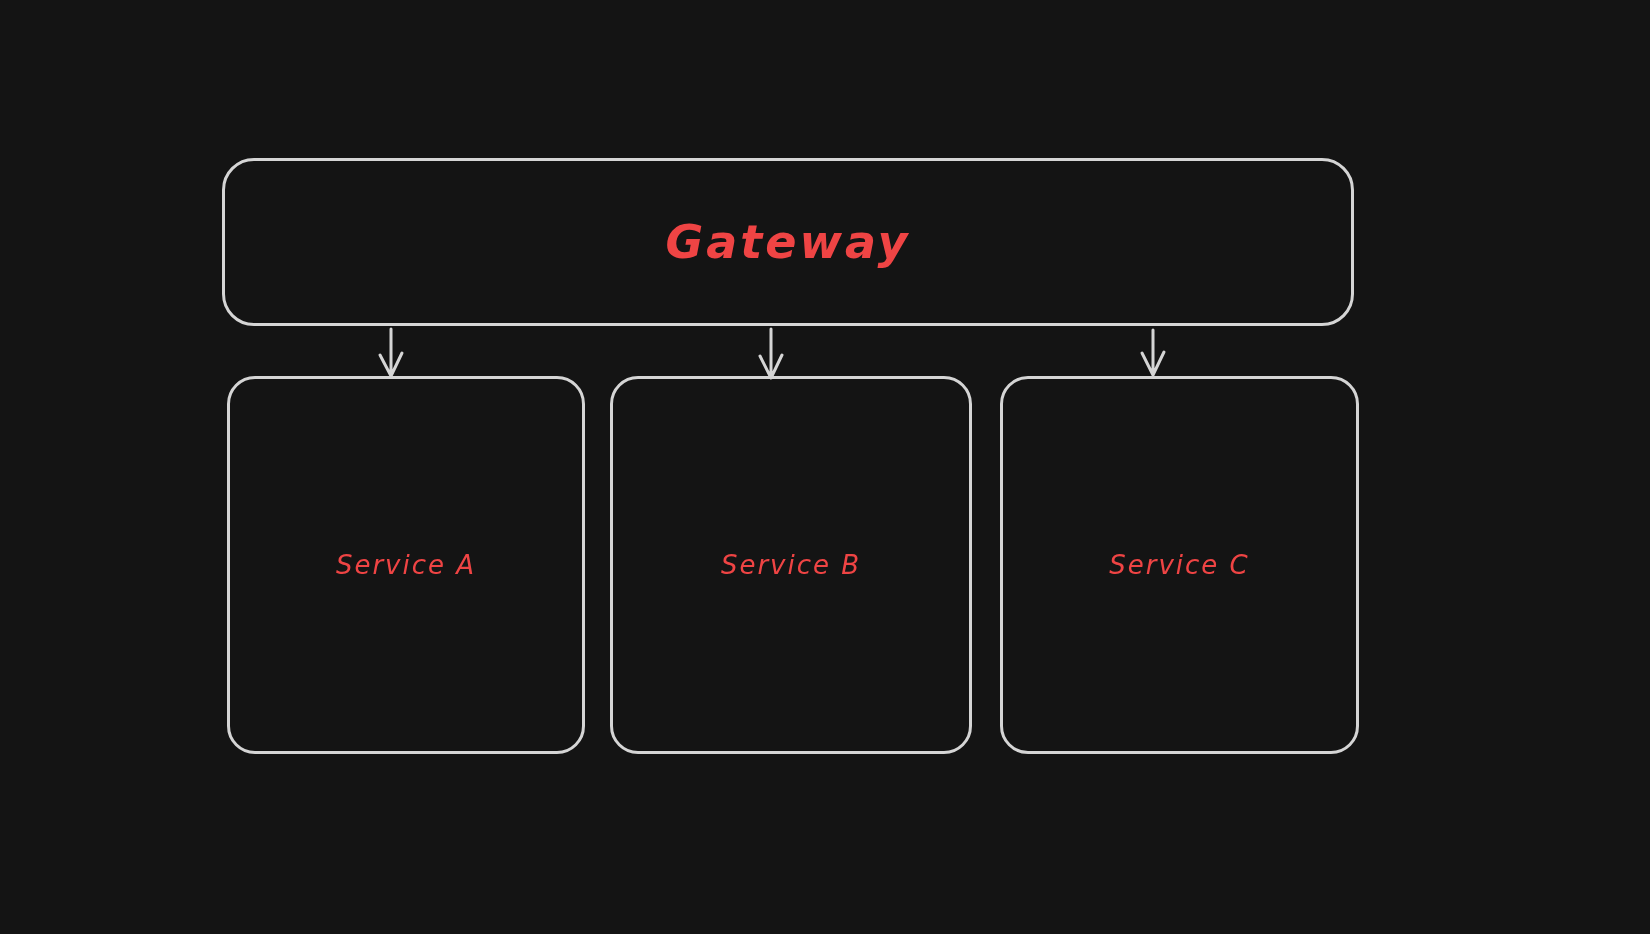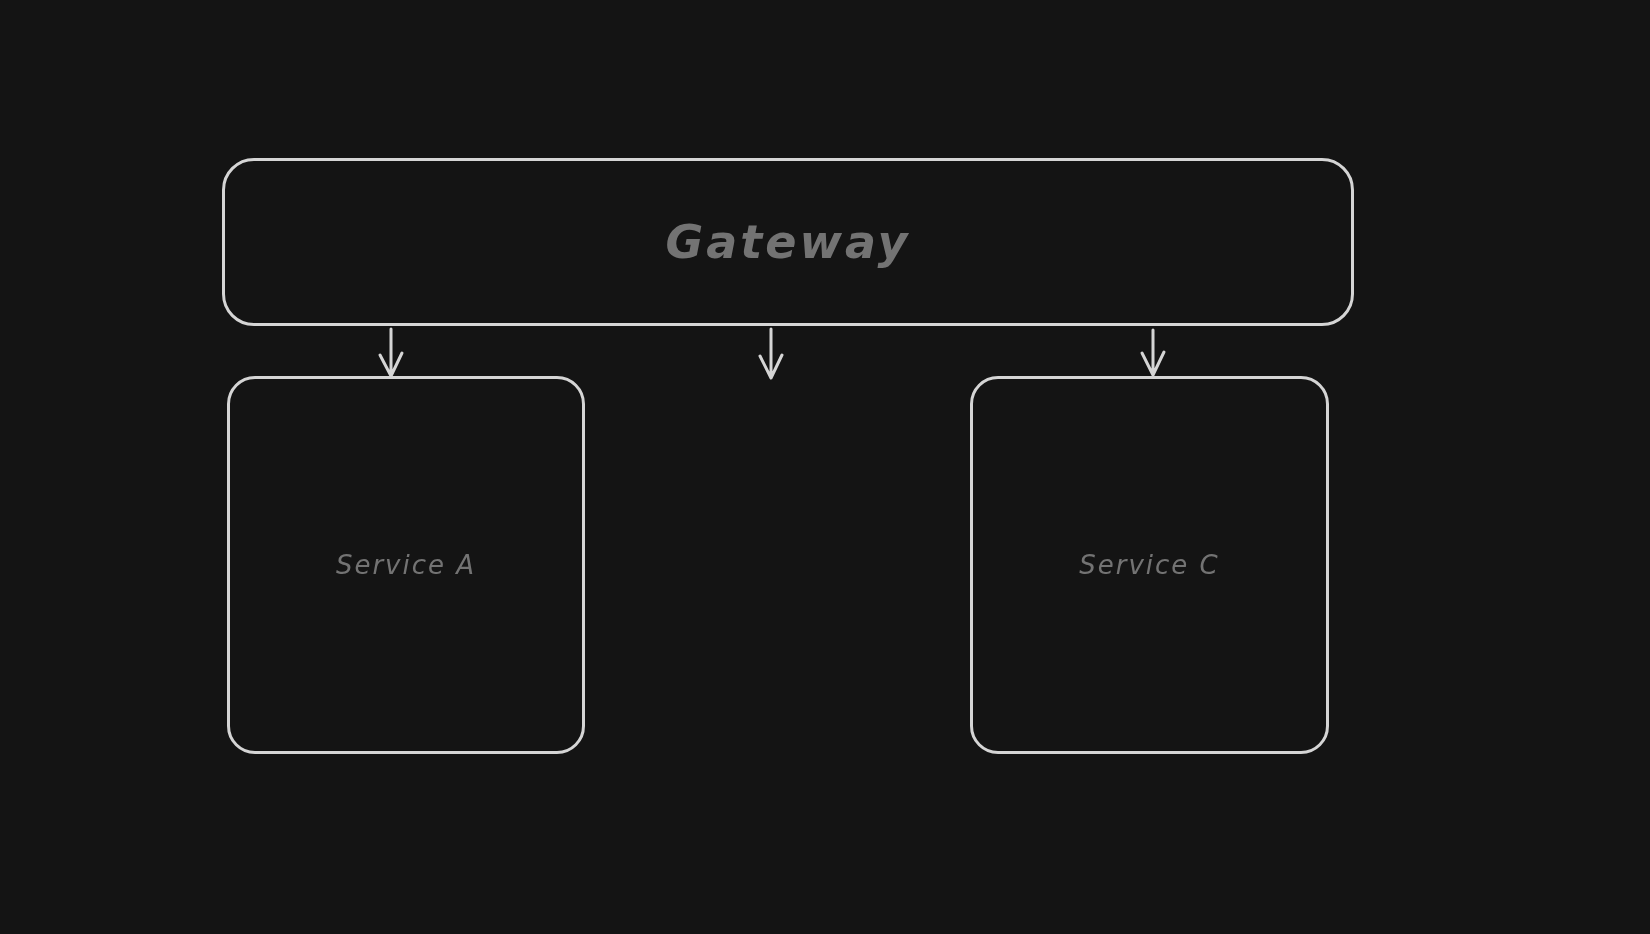--- a/index.html
+++ b/index.html
@@ -15,21 +15,21 @@
     overflow: hidden;
     font-family: "DejaVu Sans", cursive;
   }
   .node {
     position: absolute;
     border: 3px solid #d5d5d5;
     display: flex;
     align-items: center;
     justify-content: center;
     box-sizing: border-box;
-    color: #737373;
+    color: #ef4444;
     background: transparent;
   }
   .node-gateway {
     left: 222px;
     top: 158px;
     width: 1132px;
     height: 168px;
     border-radius: 32px;
   }
   .node-gateway .node-label {
@@ -43,21 +43,21 @@
     height: 378px;
     border-radius: 28px;
   }
   .node-service .node-label {
     font-size: 26px;
     font-style: italic;
     letter-spacing: 2px;
   }
   .node-service-a { left: 227px; width: 358px; }
   .node-service-b { left: 610px; width: 362px; }
-  .node-service-c { left: 970px; width: 359px; }
+  .node-service-c { left: 1000px; width: 359px; }
   .edges-overlay {
     position: absolute;
     left: 0;
     top: 0;
     width: 1650px;
     height: 934px;
   }
   .edges-overlay path {
     fill: none;
     stroke: #d5d5d5;
@@ -78,18 +78,21 @@
   </svg>
 
   <div class="node node-gateway">
     <span class="node-label">Gateway</span>
   </div>
 
   <div class="node node-service node-service-a">
     <span class="node-label">Service A</span>
   </div>
 
+  <div class="node node-service node-service-b">
+    <span class="node-label">Service B</span>
+  </div>
 
   <div class="node node-service node-service-c">
     <span class="node-label">Service C</span>
   </div>
 
 </div>
 
 </body></html>

